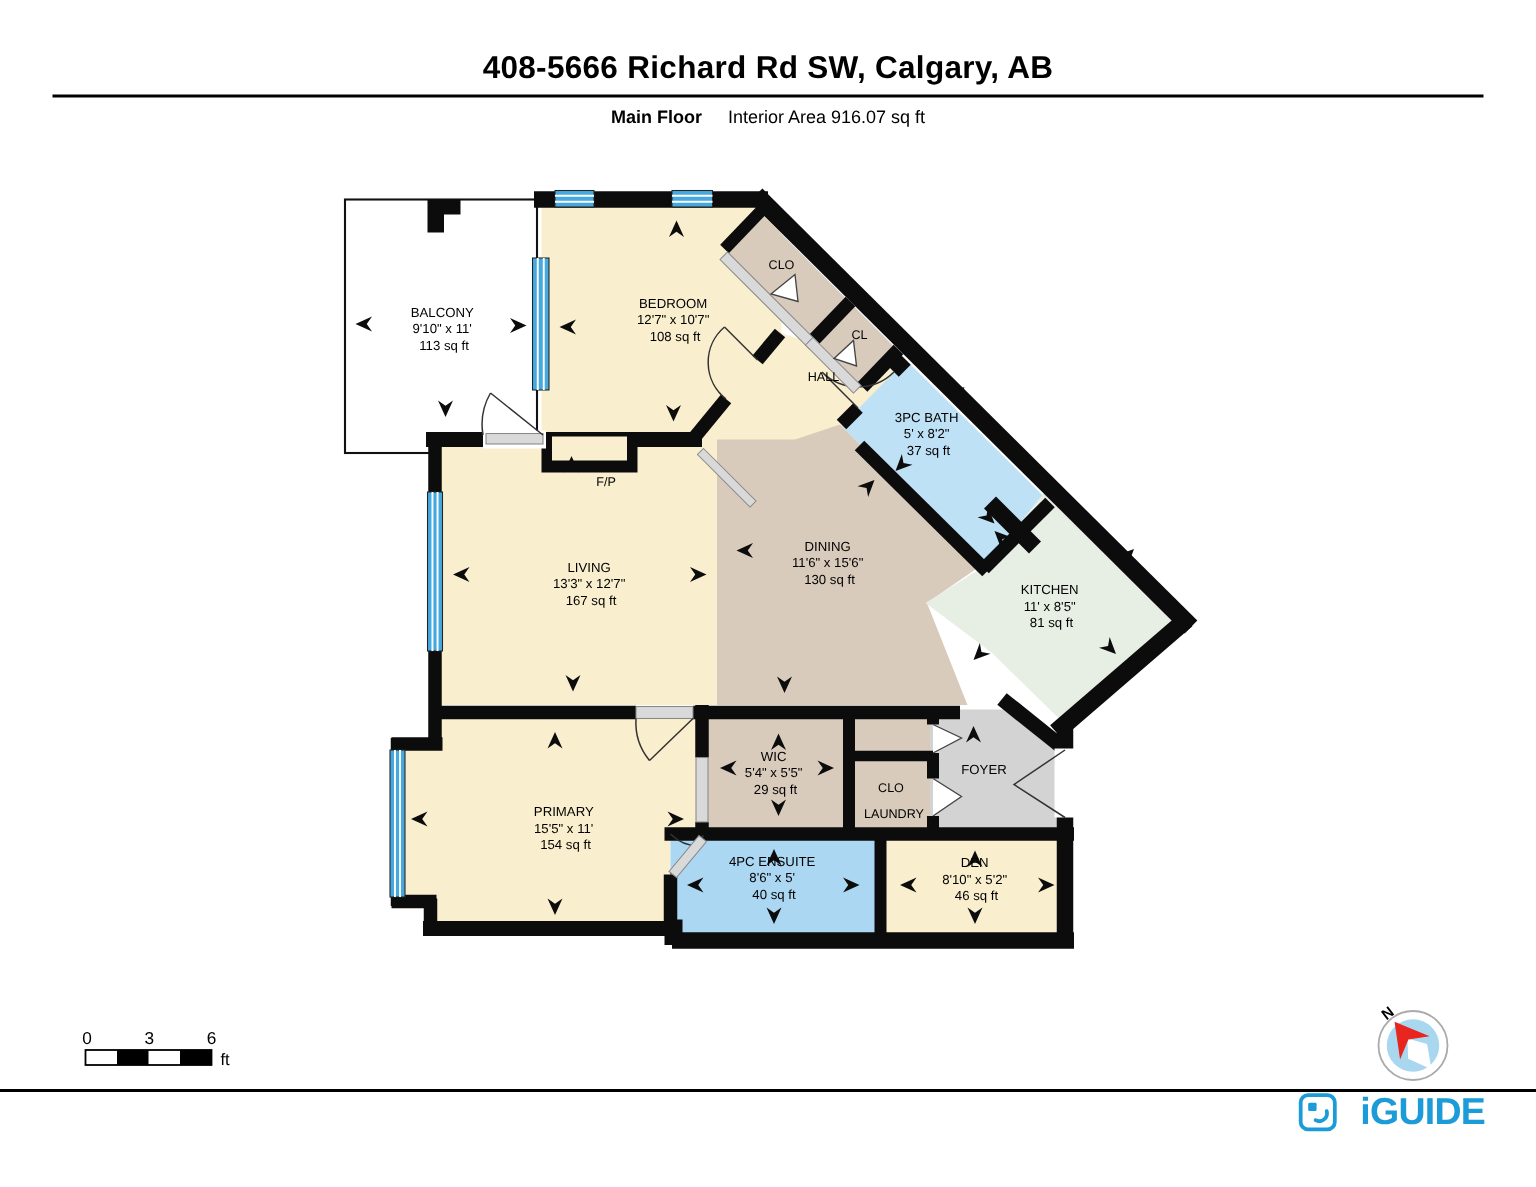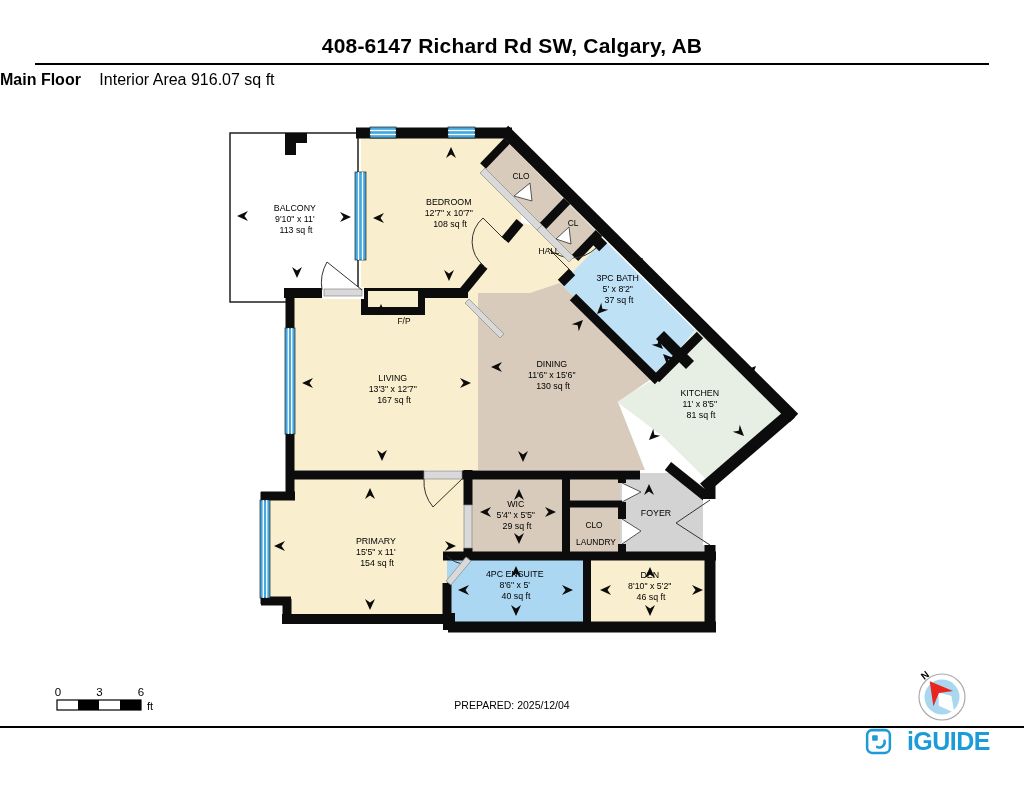--- a/index.html
+++ b/index.html
@@ -1,21 +1,21 @@
 <!DOCTYPE html>
 <html><head>
 <meta charset="utf-8">
 <style>
   html,body{margin:0;padding:0;background:#fff;}
   .page{position:relative;width:1024px;height:791px;background:#fff;overflow:hidden;
         font-family:"Liberation Sans",sans-serif;color:#000;}
   .title{position:absolute;top:34px;left:0;right:0;text-align:center;
          font-size:21px;font-weight:bold;letter-spacing:.2px;}
   .rule-top{position:absolute;top:63px;left:35px;right:35px;height:2px;background:#000;}
-  .subtitle{position:absolute;top:71px;left:0;right:0;text-align:left;font-size:16px;}
+  .subtitle{position:absolute;top:71px;left:0;right:0;text-align:center;font-size:12px;}
   .subtitle .fl{font-weight:bold;margin-right:14px;}
   .prepared{position:absolute;top:699px;left:0;right:0;text-align:center;font-size:10.5px;}
   .rule-bottom{position:absolute;top:726px;left:0;right:0;height:2px;background:#000;}
   .disclaimer{position:absolute;top:735px;left:38px;width:790px;font-size:10.6px;}
   .brand{position:absolute;top:728px;right:34px;display:flex;align-items:center;gap:15px;}
   .brand .brand-text{color:#1b9bd7;font-size:25px;font-weight:600;letter-spacing:-.5px;line-height:27px;}
   svg.plan{position:absolute;left:0;top:0;}
   .cream{fill:#f9eecd;}
   .tan{fill:#d8cbbb;}
   .bluerm{fill:#bfe1f6;}
@@ -292,28 +292,27 @@
       <circle cx="26" cy="26" r="23" fill="#fff" stroke="#aaa" stroke-width="1.2"></circle>
       <circle cx="26" cy="26" r="17.5" fill="#a9d7ef"></circle>
       <g transform="rotate(-38 26 26)">
         <polygon points="26,20 34,31 26,46 18,31" fill="#fff"></polygon>
         <polygon points="26,6 13.5,28 26,21 38.5,28" fill="#e8251f"></polygon>
         <text class="north" x="26" y="2">N</text>
       </g>
     </g>
   </svg>
 
-  <div class="title">408-6147 Richard Rd SW, Calgary, AB</div>
+  <div class="title">408-5666 Richard Rd SW, Calgary, AB</div>
   <div class="rule-top"></div>
   <div class="subtitle">
     <span class="fl">Main Floor</span>
     <span>Interior Area 916.07 sq ft</span>
   </div>
 
-  <div class="prepared">PREPARED: 2025/12/04</div>
   <div class="rule-bottom"></div>
   <div class="brand">
     <svg width="27" height="27" viewBox="0 0 28 28">
       <rect x="2.2" y="2.2" width="23.6" height="23.6" rx="5" fill="#fff" stroke="#1b9bd7" stroke-width="2.6"></rect>
       <rect x="7.4" y="7.4" width="5.8" height="5.8" rx="1" fill="#1b9bd7"></rect>
       <path d="M12.5,19.5 A5.4,5.4 0 0 0 20.2,13.2" fill="none" stroke="#1b9bd7" stroke-width="2.6" stroke-linecap="round"></path>
     </svg>
     <span class="brand-text">iGUIDE</span>
   </div>
 

